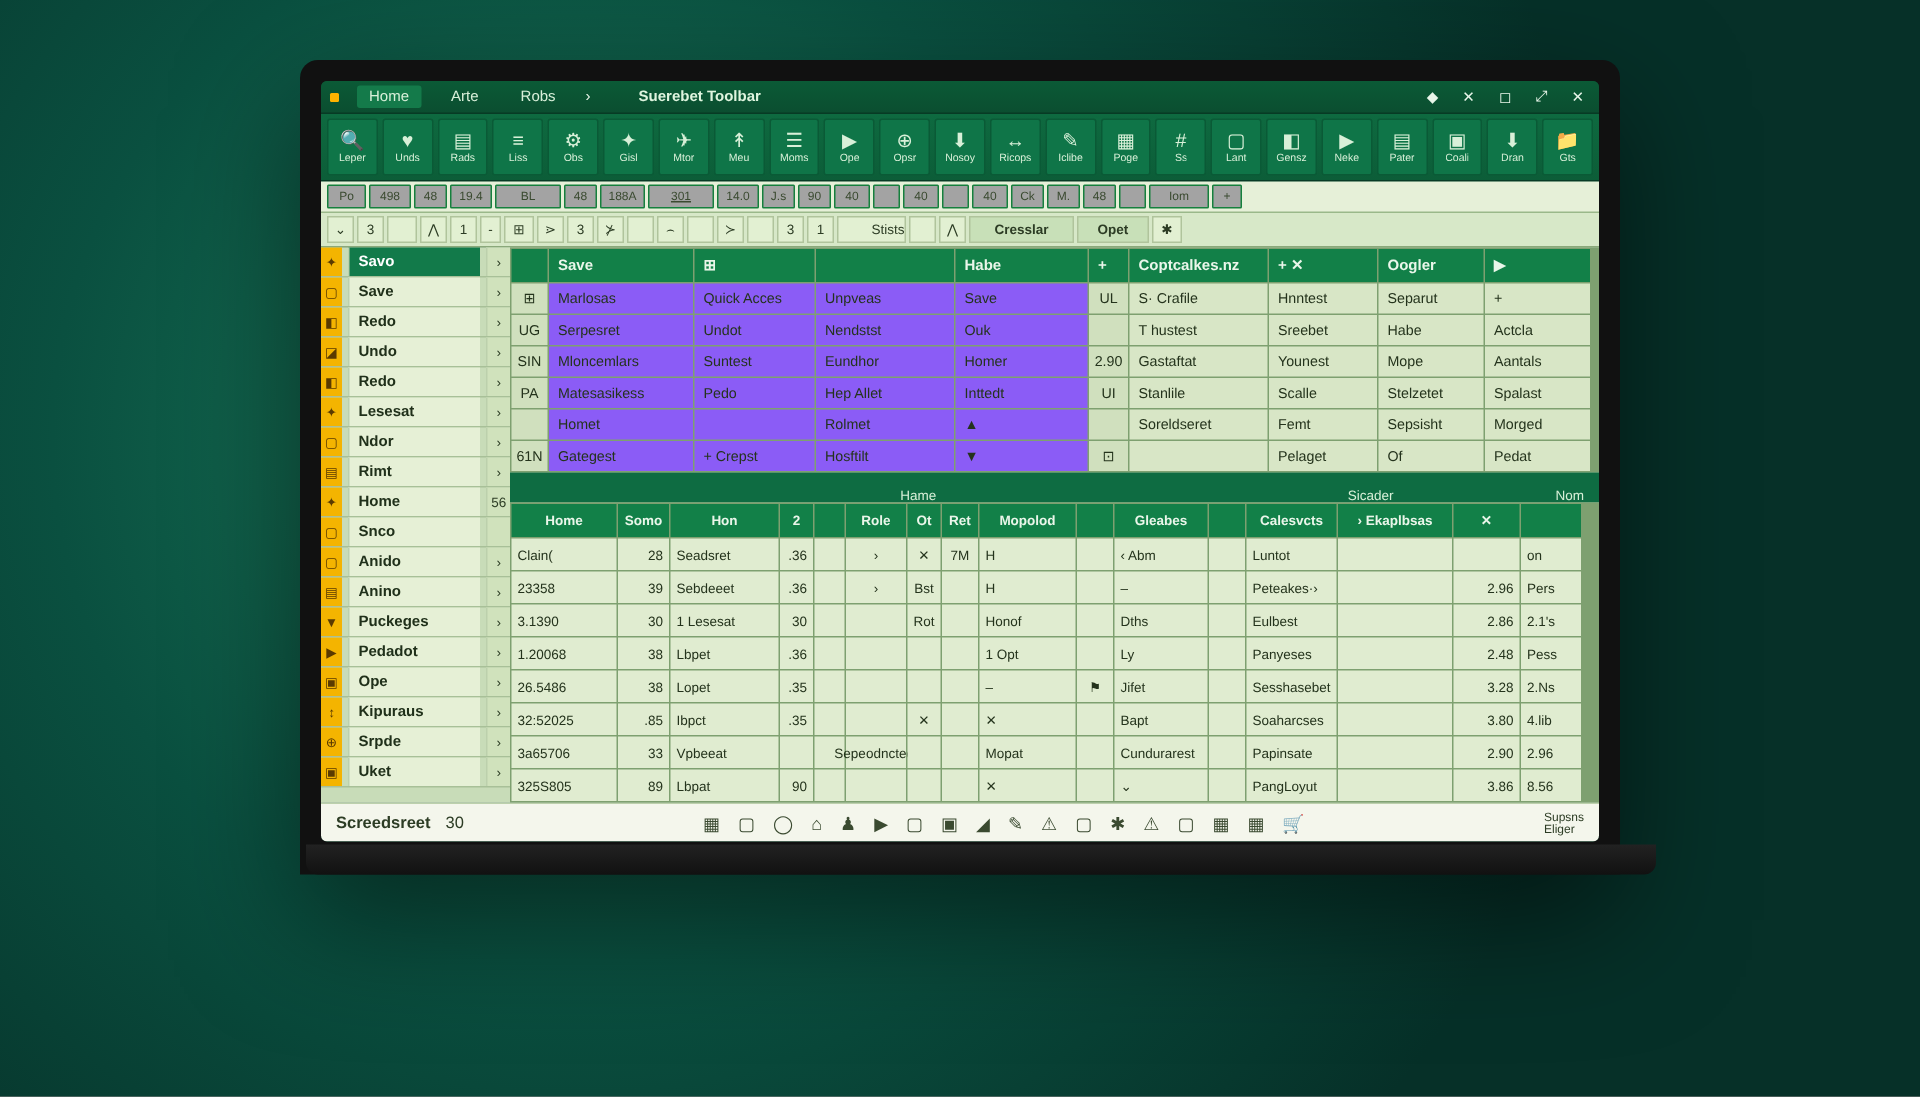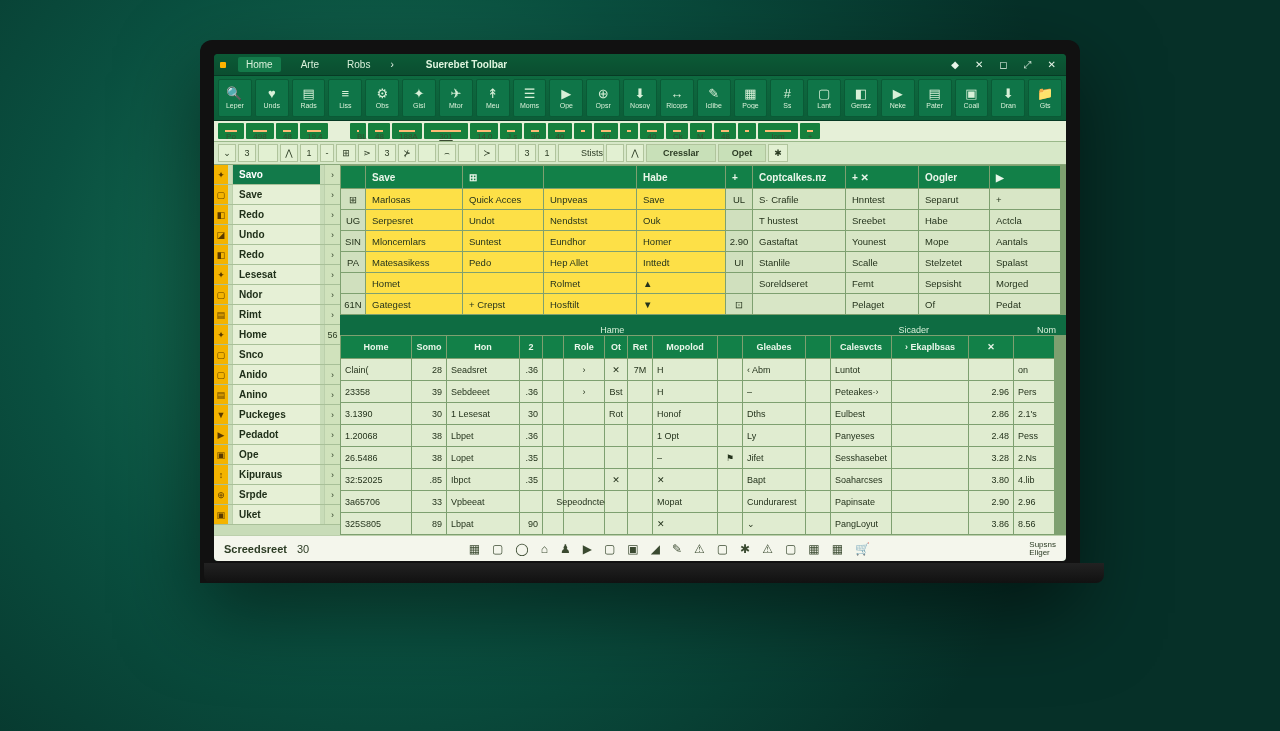--- a/index.html
+++ b/index.html
@@ -46,22 +46,22 @@
     height:38px; cursor:pointer; color:#d8f0d8;
   }
   .ribbon .rb .ic { font-size:13px; line-height:1; }
   .ribbon .rb .lb { font-size:7px; margin-top:2px; white-space:nowrap; overflow:hidden; }
 
   
   .ruler {
     display:flex; gap:2px; padding:2px 4px;
     background:#e6f0d8; border-bottom:1px solid #9ab88a;
   }
-  .ruler .cell { background:#fdba74; color:#3a4a30; font-size:8px; text-align:center;
-    border:7px solid #15803d; border-radius:1px; height:16px; line-height:14px; }
+  .ruler .cell { background:#a3a3a3; color:#3a4a30; font-size:8px; text-align:center;
+    border:1px solid #15803d; border-radius:1px; height:16px; line-height:14px; }
 
   .ruler2 { display:flex; gap:2px; padding:2px 4px; background:#d7e8c8; border-bottom:1px solid #8aa87a; }
   .ruler2 .cell { background:#e2f0d2; color:#2c3c24; font-size:9px; text-align:center;
     border:1px solid #b0c49c; height:18px; line-height:16px; }
   .ruler2 .cell.big { background:#c8e0b8; font-weight:600; }
 
   
   .workarea { display:flex; background:#c8dcb8; }
   .sidebar { width:126px; display:flex; flex-direction:column; }
   .sidebar .row {
@@ -77,21 +77,21 @@
   .sidebar .row.hdr .y{background:#f4b400;}
   .sidebar .row.hdr .t{background:#127a4a;color:#fff;}
 
   .gridpane { flex:1; display:flex; flex-direction:column; }
 
   
   .cmdgrid { display:grid; grid-template-columns: 24px 96px 80px 92px 88px 26px 92px 72px 70px 70px;
     gap:1px; background:#7ea070; padding:1px; }
   .cmdgrid .h { background:#128048; color:#eaf6ea; font-weight:600; height:22px;
     display:flex; align-items:center; padding:0 6px; font-size:10px;}
-  .cmdgrid .c { background:#fde047; color:#24331c; height:20px; display:flex; align-items:center;
+  .cmdgrid .c { background:#8b5cf6; color:#24331c; height:20px; display:flex; align-items:center;
     padding:0 6px; font-size:9.5px;}
   .cmdgrid .c.btn{ background:#d8e6c6; cursor:pointer;}
   .cmdgrid .c.mini{ background:#d0e0be; justify-content:center;}
   .divbar { height:20px; background:#0e6c42; display:flex; align-items:flex-end; color:#d8f0d8;
     font-size:9px; padding:0 10px; gap:24px;}
 
   
   .tbl { display:grid;
     grid-template-columns: 70px 34px 72px 22px 20px 40px 22px 24px 64px 24px 62px 24px 60px 76px 44px 40px;
     gap:1px; background:#7ea070; padding:1px;}
@@ -226,21 +226,21 @@
           <div class="ic">📁</div>
           <div class="lb">Gts</div>
         </div>
       </div>
 
     <div class="ruler" id="ruler1">
         <div class="cell" style="width: 26px;">Po</div>
         <div class="cell" style="width: 28px;">498</div>
         <div class="cell" style="width: 22px;">48</div>
         <div class="cell" style="width: 28px;">19.4</div>
-        <div class="cell" style="width: 16px; margin-left: 20px;">BL</div>
+        <div class="cell" style="width: 44px;">BL</div>
         <div class="cell" style="width: 22px;">48</div>
         <div class="cell" style="width: 30px;">188A</div>
         <div class="cell" style="width: 44px; text-decoration: underline;">301</div>
         <div class="cell" style="width: 28px;">14.0</div>
         <div class="cell" style="width: 22px;">J.s</div>
         <div class="cell" style="width: 22px;">90</div>
         <div class="cell" style="width: 24px;">40</div>
         <div class="cell" style="width: 18px;"></div>
         <div class="cell" style="width: 24px;">40</div>
         <div class="cell" style="width: 18px;"></div>

